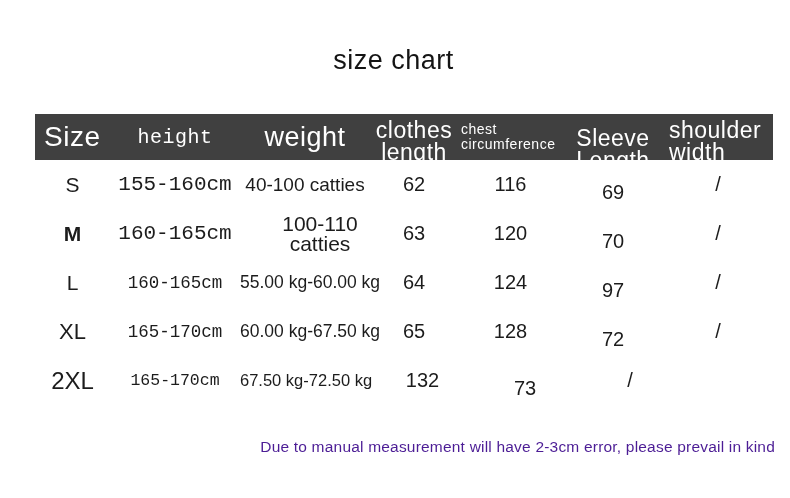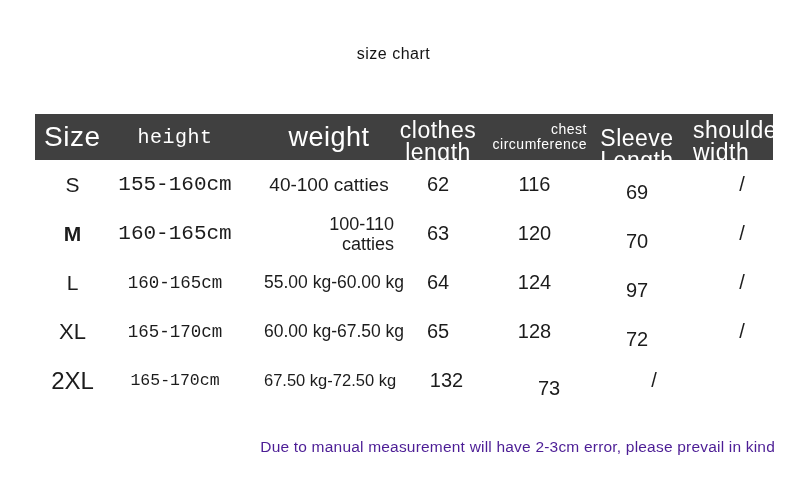--- a/index.html
+++ b/index.html
@@ -13,73 +13,73 @@
     overflow: hidden;
     color: #1c1c1c;
   }
 
   .title {
     position: absolute;
     top: 45px;
     left: 0;
     width: 787px;
     text-align: center;
-    font-size: 16px;
+    font-size: 27px;
     letter-spacing: 0.5px;
     color: #141414;
   }
 
   .size-table {
     position: absolute;
     left: 35px;
     top: 114px;
     width: 738px;
   }
 
   
   .col-size     { width: 75px;  flex: 0 0 75px; }
   .col-height   { width: 130px; flex: 0 0 130px; font-family: Liberation Mono, monospace; }
-  .col-weight   { width: 130px; flex: 0 0 130px; margin-left: 24px; }
+  .col-weight   { width: 130px; flex: 0 0 130px; }
   .col-clothes  { width: 88px;  flex: 0 0 88px; }
   .col-chest    { width: 105px; flex: 0 0 105px; }
   .col-sleeve   { width: 100px; flex: 0 0 100px; margin-top: 16px; }
   .col-shoulder { width: 110px; flex: 0 0 110px; }
 
   .header-row {
     display: flex;
     align-items: center;
     background: #404040;
     color: #ffffff;
     height: 46px;
     overflow: hidden;
   }
   .hcell { text-align: center; letter-spacing: 0.5px; }
   .hcell.h-size     { font-size: 28px; text-align: left; padding-left: 9px; }
   .hcell.h-height   { font-size: 20px; }
   .hcell.h-weight   { font-size: 27px; }
   .hcell.h-clothes  { font-size: 23px; line-height: 22px; position: relative; top: 4px; }
-  .hcell.h-chest    { font-size: 14px; line-height: 15px; text-align: right; padding-left: 3px; }
+  .hcell.h-chest    { font-size: 14px; line-height: 15px; text-align: left; padding-left: 3px; }
   .hcell.h-sleeve   { font-size: 23px; line-height: 22px; position: relative; top: 4px; }
   .hcell.h-shoulder { font-size: 23px; line-height: 22px; position: relative; top: 4px; text-align: left; padding-left: 6px; }
 
   .body-row {
     display: flex;
     align-items: center;
     height: 49px;
   }
   .cell { text-align: center; font-size: 20px; white-space: nowrap; }
 
   
   .rows .body-row:nth-child(1) .c-height { font-size: 21px; }
   .rows .body-row:nth-child(1) .c-weight { font-size: 19px; }
   .rows .body-row:nth-child(2) .c-size   { font-weight: bold; }
   .rows .body-row:nth-child(2) .c-height { font-size: 21px; }
   .rows .body-row:nth-child(2) .c-weight {
-    font-size: 18px; line-height: 20px;
-    text-align: right; padding-left: 30px;
+    font-size: 21px; line-height: 20px;
+    text-align: center; padding-left: 30px;
     white-space: normal;
   }
   .rows .body-row:nth-child(3) .c-height,
   .rows .body-row:nth-child(3) .c-weight,
   .rows .body-row:nth-child(4) .c-height,
   .rows .body-row:nth-child(4) .c-weight { font-size: 17.5px; }
   .rows .body-row:nth-child(4) .c-size   { font-size: 22px; }
   .rows .body-row:nth-child(5) .c-height,
   .rows .body-row:nth-child(5) .c-weight { font-size: 16.5px; }
   .rows .body-row:nth-child(5) .c-size   { font-size: 24px; }

